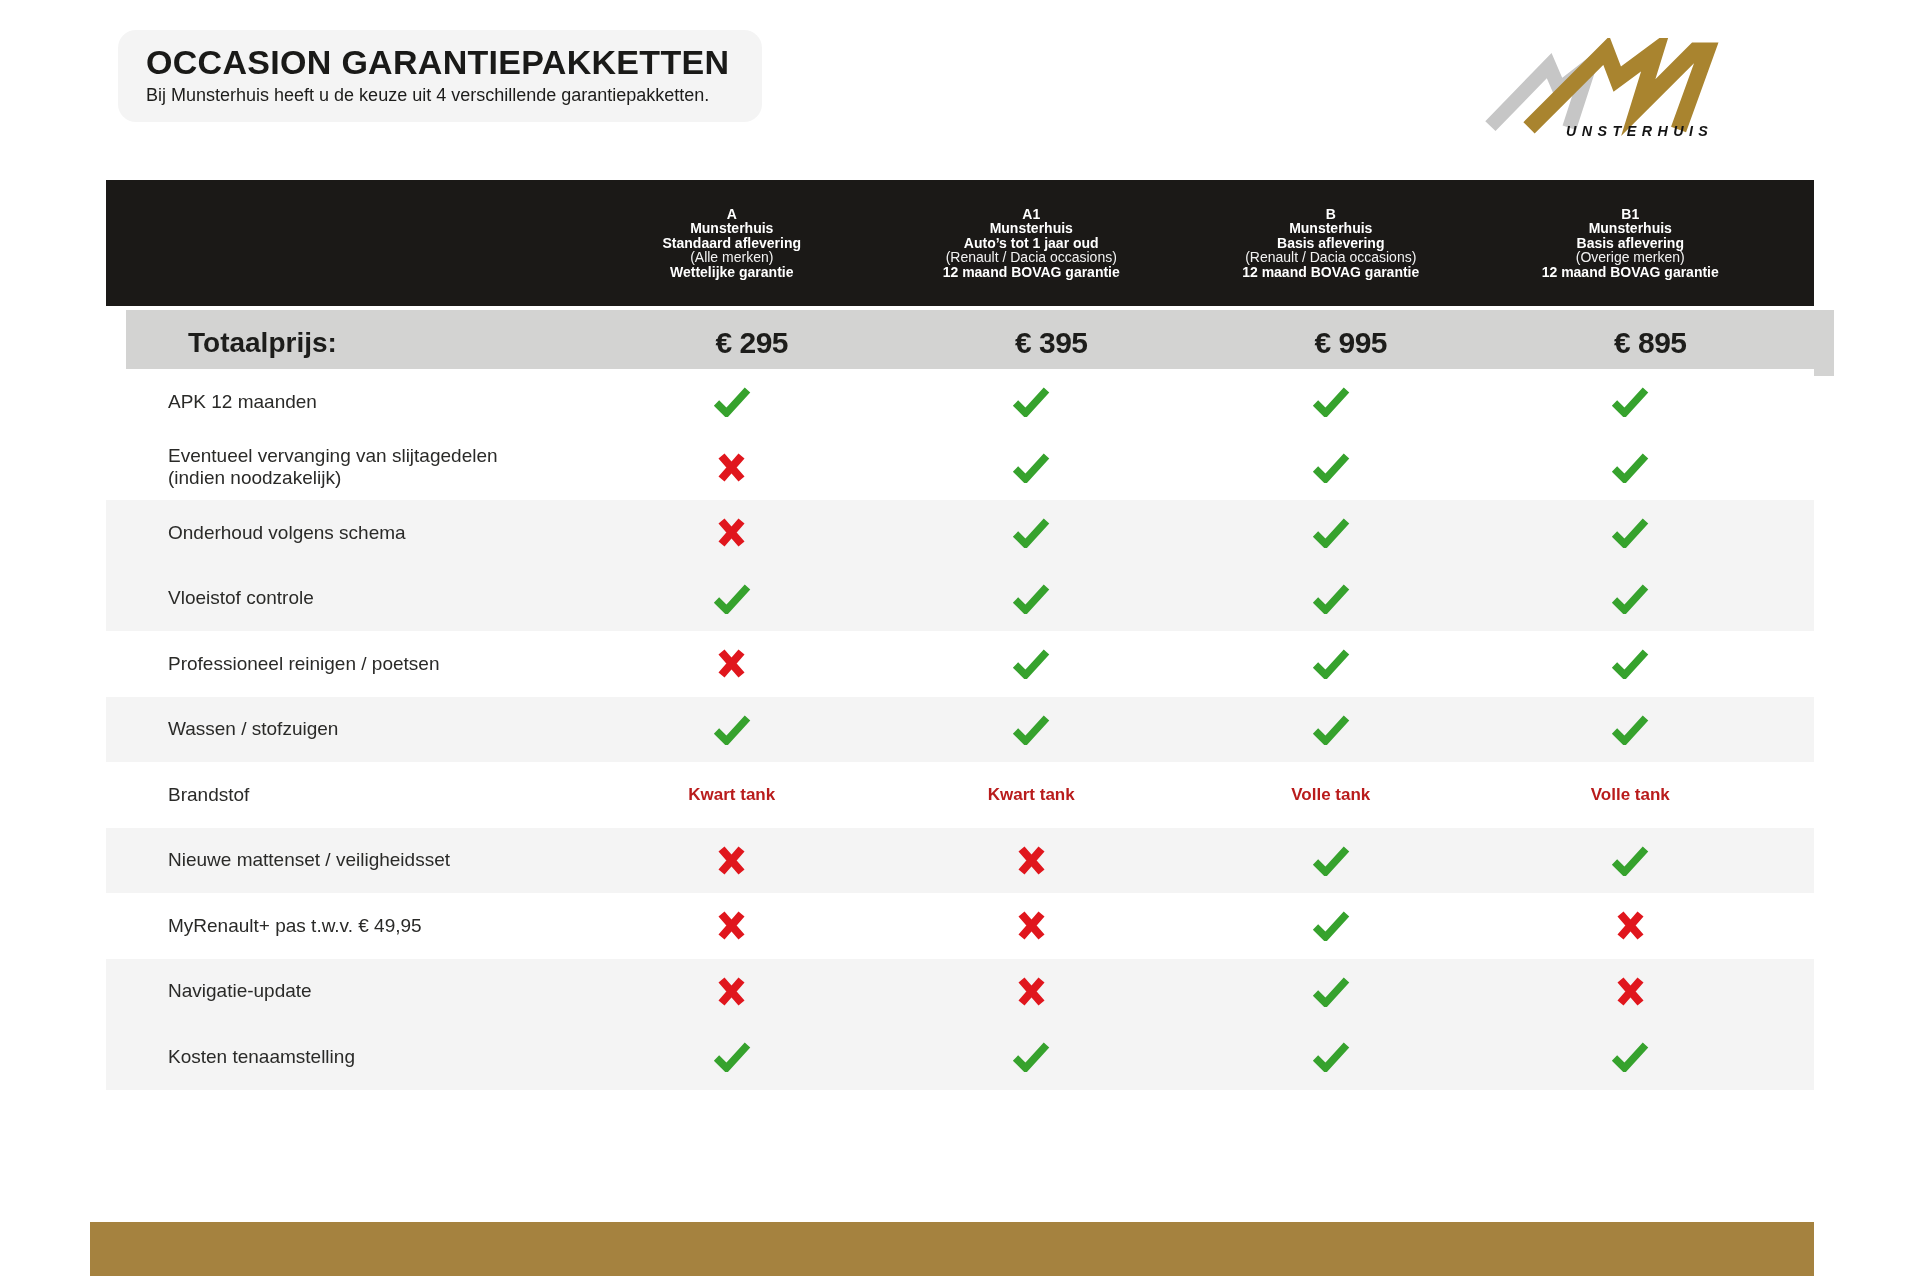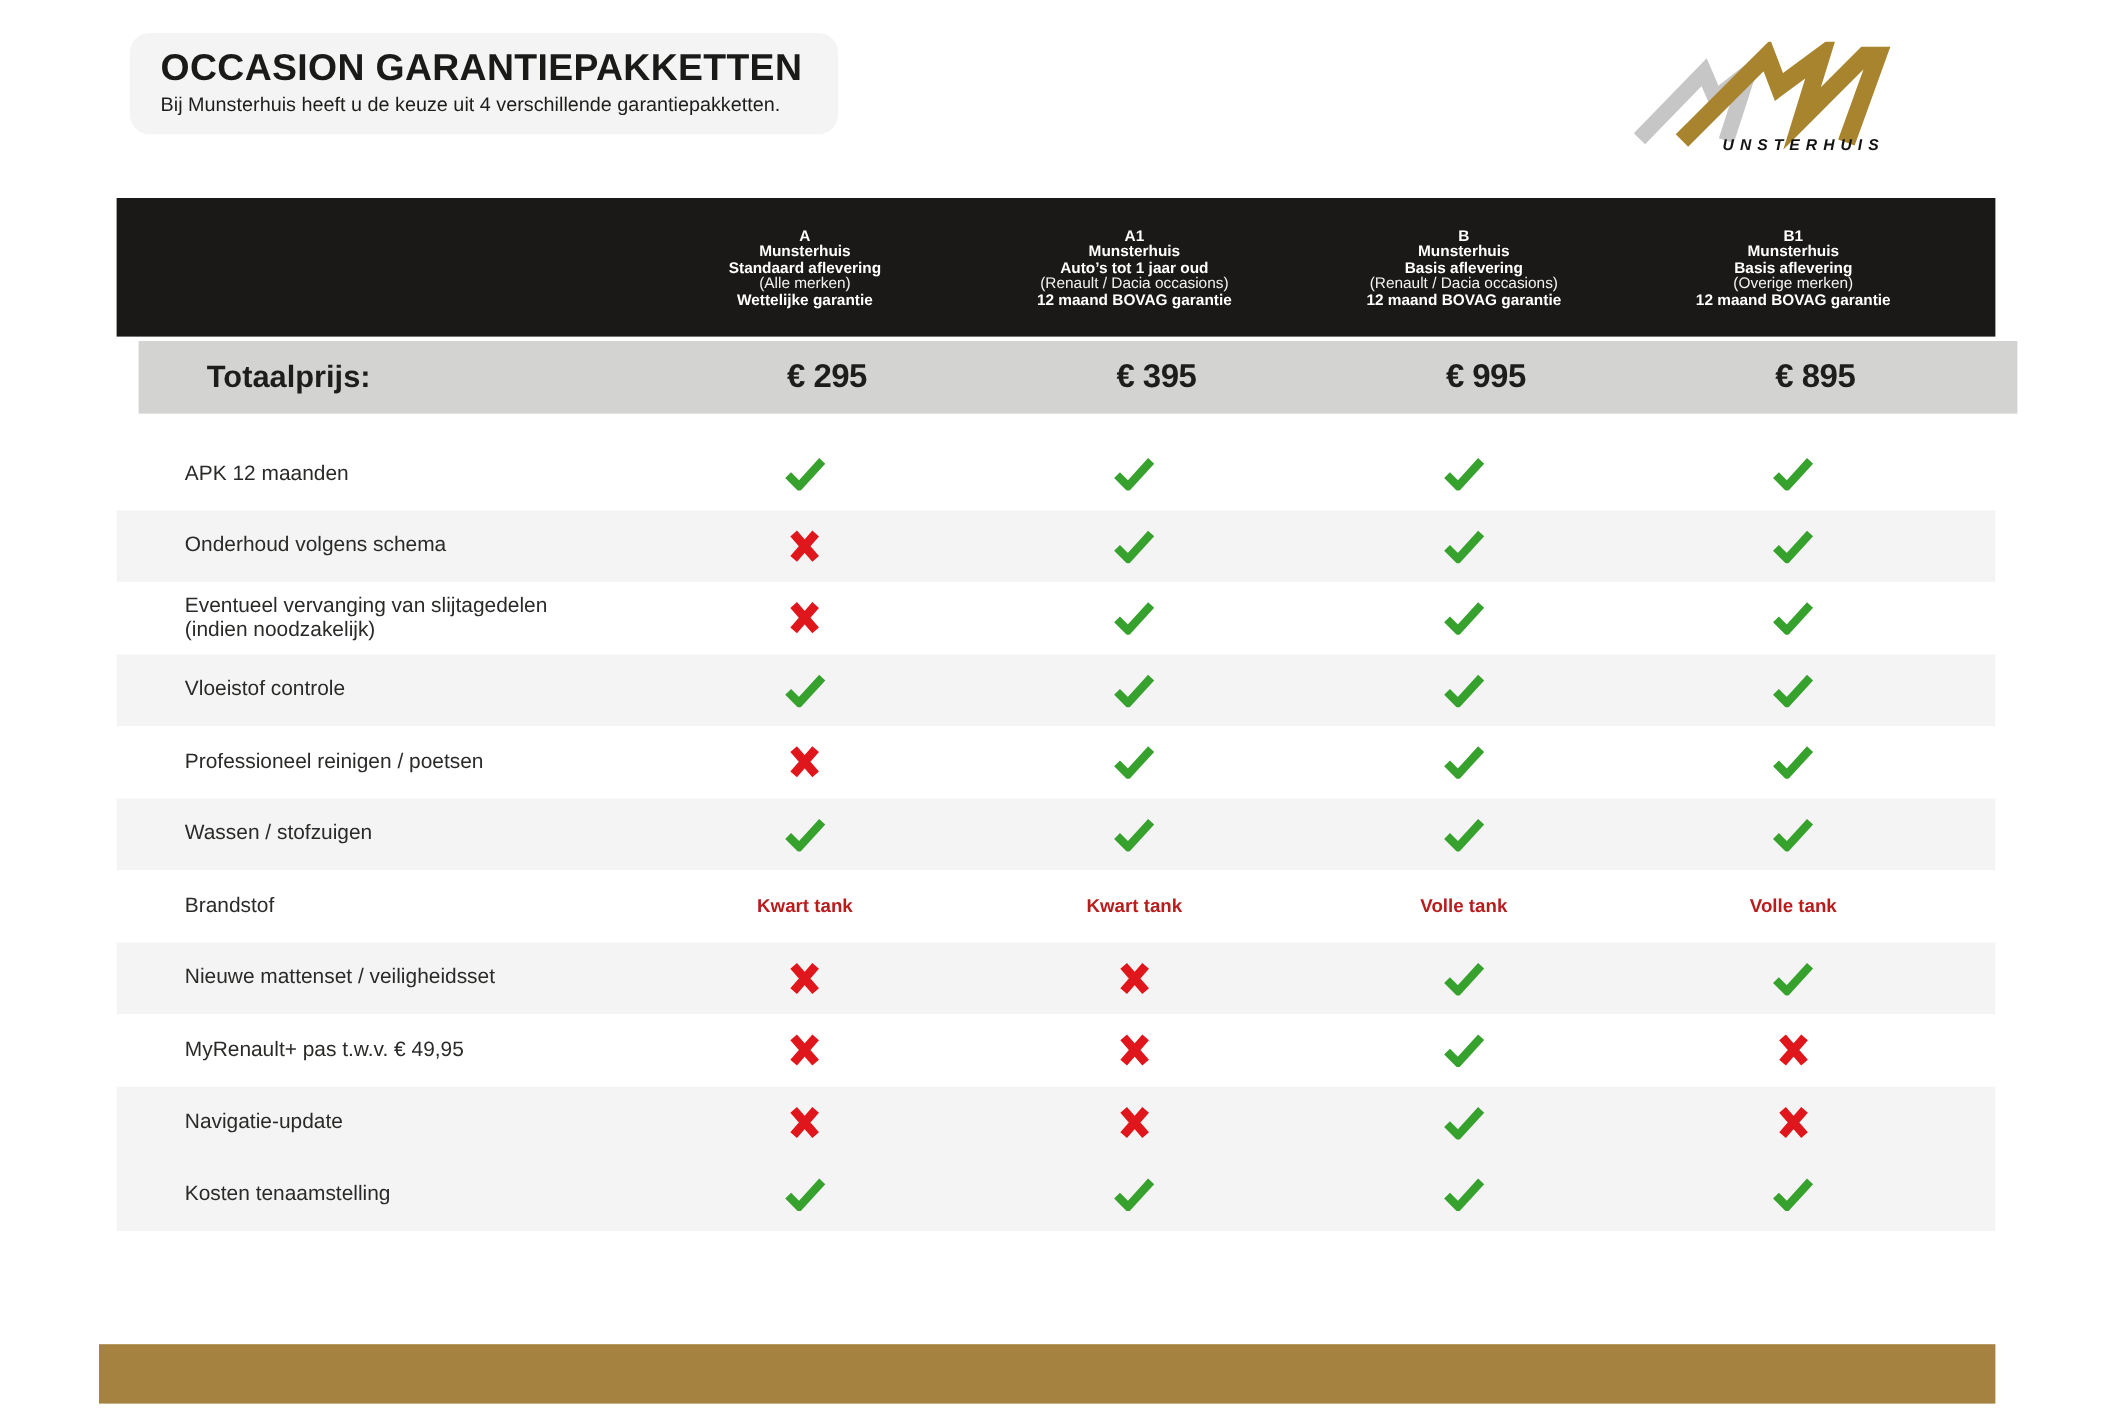--- a/index.html
+++ b/index.html
@@ -26,21 +26,21 @@
     background:#1b1917; color:#ffffff; align-items:center;
   }
   .th { text-align:center; font-size:14px; line-height:14.5px; font-weight:bold; }
   .th .th-scope { font-weight:normal; color:#f2f2f2; }
   .price-row {
     position:absolute; left:106px; top:310px; width:1708px; height:66px;
     background:#d3d3d2; align-items:center;
   }
   .price-label { font-size:28px; font-weight:800; padding-left:62px; }
   .price-cell { text-align:center; font-size:30px; font-weight:800; letter-spacing:-0.5px; }
-  .tbody { position:absolute; left:106px; top:398px; width:1708px; }
+  .tbody { position:absolute; left:106px; top:369px; width:1708px; }
   .row { height:65.5px; align-items:center; background:#ffffff; }
   .row.alt { background:#f4f4f4; }
   .row-label { padding-left:62px; font-size:19px; line-height:22px; color:#2a2a28; }
   .cell { display:flex; justify-content:center; align-items:center; }
   .cell-text { font-size:17px; font-weight:bold; color:#b91c1c; }
   .icon.check { width:40px; height:31px; }
   .icon.cross { width:29px; height:31px; }
   
   .gold-bar { position:absolute; left:90px; top:1222px; width:1724px; height:54px; }
 </style>
@@ -127,47 +127,20 @@
             <path d="M4.5 17 L14.5 27 L35.5 4" fill="none" stroke="#36a22d" stroke-width="7.5"></path>
           </svg>
         </div>
         <div class="cell">
           <svg class="icon check" viewBox="0 0 40 31">
             <path d="M4.5 17 L14.5 27 L35.5 4" fill="none" stroke="#36a22d" stroke-width="7.5"></path>
           </svg>
         </div>
       </div>
 
-  <div class="row grid5 alt">
-    <div class="row-label">
-      <div class="l1">Onderhoud volgens schema</div>
-
-    </div>
-  <div class="cell">
-          <svg class="icon cross" viewBox="0 0 29 31">
-            <path d="M4.5 4 L24.5 27 M24.5 4 L4.5 27" fill="none" stroke="#e0161d" stroke-width="8"></path>
-          </svg>
-        </div>
-        <div class="cell">
-          <svg class="icon check" viewBox="0 0 40 31">
-            <path d="M4.5 17 L14.5 27 L35.5 4" fill="none" stroke="#36a22d" stroke-width="7.5"></path>
-          </svg>
-        </div>
-        <div class="cell">
-          <svg class="icon check" viewBox="0 0 40 31">
-            <path d="M4.5 17 L14.5 27 L35.5 4" fill="none" stroke="#36a22d" stroke-width="7.5"></path>
-          </svg>
-        </div>
-        <div class="cell">
-          <svg class="icon check" viewBox="0 0 40 31">
-            <path d="M4.5 17 L14.5 27 L35.5 4" fill="none" stroke="#36a22d" stroke-width="7.5"></path>
-          </svg>
-        </div>
-      </div>
-
   <div class="row grid5">
     <div class="row-label">
       <div class="l1">Eventueel vervanging van slijtagedelen</div>
       <div class="l2">(indien noodzakelijk)</div>
     </div>
   <div class="cell">
           <svg class="icon cross" viewBox="0 0 29 31">
             <path d="M4.5 4 L24.5 27 M24.5 4 L4.5 27" fill="none" stroke="#e0161d" stroke-width="8"></path>
           </svg>
         </div>
@@ -183,20 +156,47 @@
         </div>
         <div class="cell">
           <svg class="icon check" viewBox="0 0 40 31">
             <path d="M4.5 17 L14.5 27 L35.5 4" fill="none" stroke="#36a22d" stroke-width="7.5"></path>
           </svg>
         </div>
       </div>
 
   <div class="row grid5 alt">
     <div class="row-label">
+      <div class="l1">Onderhoud volgens schema</div>
+
+    </div>
+  <div class="cell">
+          <svg class="icon cross" viewBox="0 0 29 31">
+            <path d="M4.5 4 L24.5 27 M24.5 4 L4.5 27" fill="none" stroke="#e0161d" stroke-width="8"></path>
+          </svg>
+        </div>
+        <div class="cell">
+          <svg class="icon check" viewBox="0 0 40 31">
+            <path d="M4.5 17 L14.5 27 L35.5 4" fill="none" stroke="#36a22d" stroke-width="7.5"></path>
+          </svg>
+        </div>
+        <div class="cell">
+          <svg class="icon check" viewBox="0 0 40 31">
+            <path d="M4.5 17 L14.5 27 L35.5 4" fill="none" stroke="#36a22d" stroke-width="7.5"></path>
+          </svg>
+        </div>
+        <div class="cell">
+          <svg class="icon check" viewBox="0 0 40 31">
+            <path d="M4.5 17 L14.5 27 L35.5 4" fill="none" stroke="#36a22d" stroke-width="7.5"></path>
+          </svg>
+        </div>
+      </div>
+
+  <div class="row grid5 alt">
+    <div class="row-label">
       <div class="l1">Vloeistof controle</div>
 
     </div>
   <div class="cell">
           <svg class="icon check" viewBox="0 0 40 31">
             <path d="M4.5 17 L14.5 27 L35.5 4" fill="none" stroke="#36a22d" stroke-width="7.5"></path>
           </svg>
         </div>
         <div class="cell">
           <svg class="icon check" viewBox="0 0 40 31">

